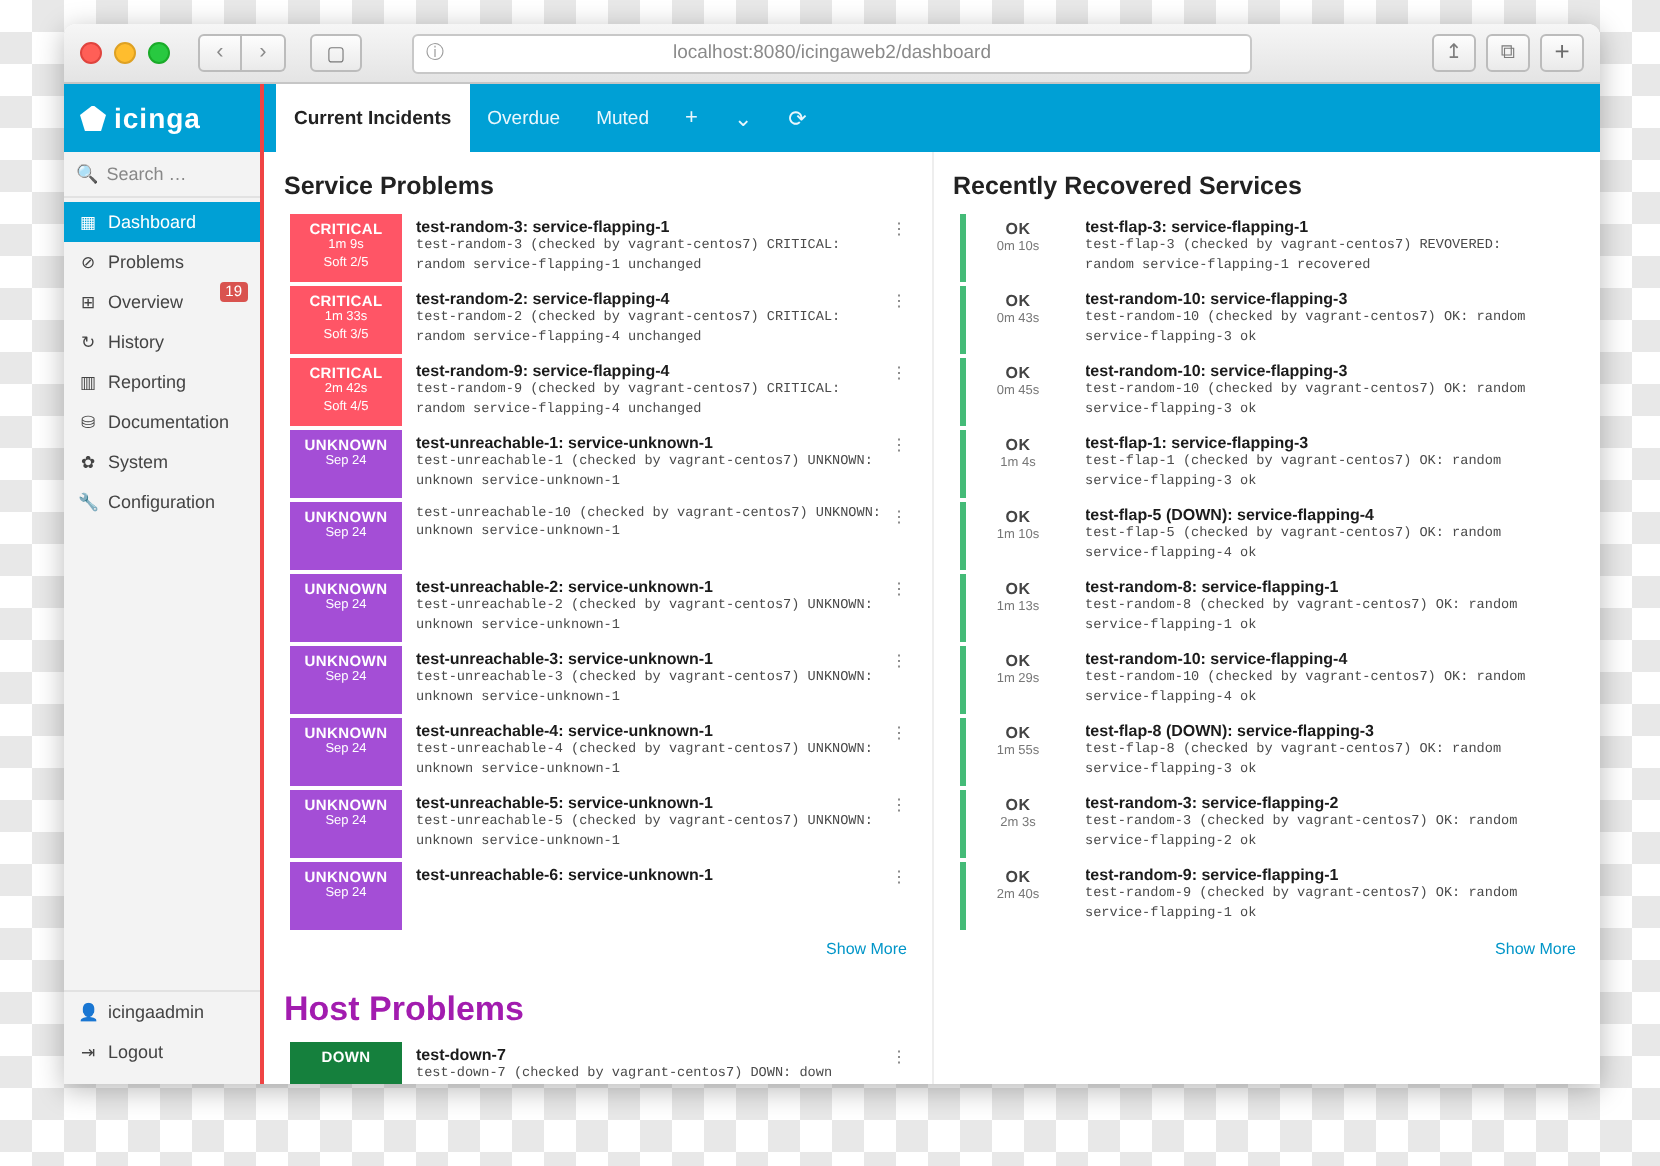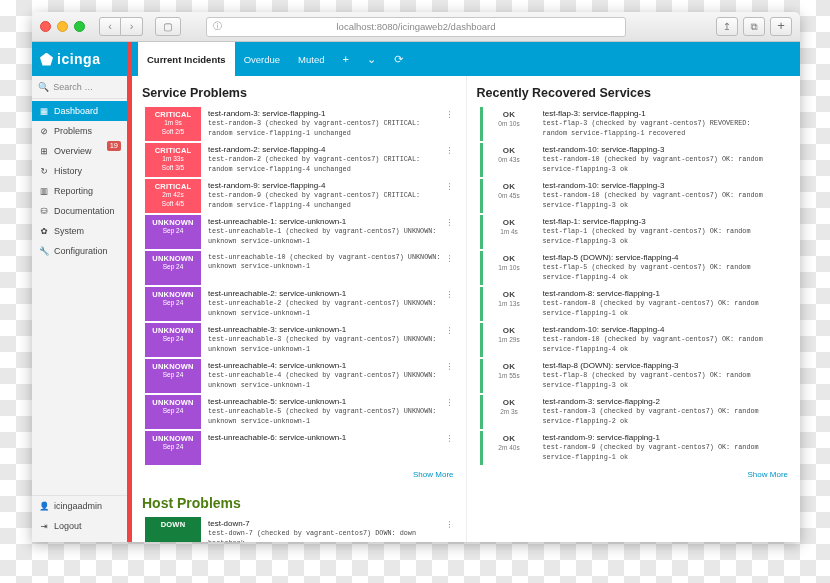--- a/index.html
+++ b/index.html
@@ -71,21 +71,21 @@
   .right-btns { position:absolute; right:8px; display:flex; gap:5px; align-items:center;}
   .rbtn {
     width:22px;height:19px;border:1px solid #bcbcbc;border-radius:3px;
     background:linear-gradient(#fdfdfd,#eaeaea);
     font-size:10px;color:#7c7c7c;text-align:center;line-height:17px;
   }
   .rbtn.plus{ color:#6c6c6c; font-size:13px; line-height:16px;}
   
   .app { display:flex; height: calc(100% - 30px); background:#fff;}
   .sidebar {
-    width: 100px; background:#f3f3f3; border-right:5px solid #ef4444;
+    width: 100px; background:#f3f3f3; border-right:2px solid #ef4444;
     display:flex; flex-direction:column;
   }
   .brand {
     height: 34px; background:#00a0d5;
     display:flex; align-items:center; padding-left:8px;
     color:#fff; font-size:14px; font-weight:bold; letter-spacing:0.5px;
   }
   .brand .logo {
     width:13px;height:13px;margin-right:4px;
     background:#fff; border-radius:2px;
@@ -143,33 +143,33 @@
   .state.critical { background:#ff5566; }
   .state.unknown  { background:#a44ed6; }
   .state.down     { background:#15803d; }
   .state.ok       { background:#ffffff; color:#555; border-left:3px solid #44bb77; }
   .state.ok .s1 { color:#444; font-size:8px;}
   .state.ok .s2 { color:#777; }
   .body {
     flex:1; padding: 2px 12px 2px 7px; min-width:0; position:relative;
   }
   .body .t {
-    font-size:8px; font-weight:normal; color:#1b1b1b; line-height:1.3;
+    font-size:8px; font-weight:bold; color:#1b1b1b; line-height:1.3;
     white-space:nowrap; overflow:hidden; text-overflow:ellipsis;
   }
   .body .d {
     font-size:6.8px; color:#4a4a4a; line-height:1.35;
     font-family:"Liberation Mono", monospace;
     word-break:break-word;
   }
   .menu-dots {
     position:absolute; right:2px; top:3px; font-size:8px; color:#777; letter-spacing:0;
   }
   .show-more { text-align:right; font-size:8px; color:#0095c8; padding: 3px 2px 8px 0; }
-  .sect-title { font-size:14px; font-weight:bold; color:#4d7c0f; margin: 8px 0 6px 0;}
+  .sect-title { font-size:17px; font-weight:bold; color:#a21caf; margin: 8px 0 6px 0;}
 </style>
 </head>
 <body>
 
 <div class="backdrop"></div>
 
 <div class="window">
 
   <div class="titlebar">
     <div class="traffic">

